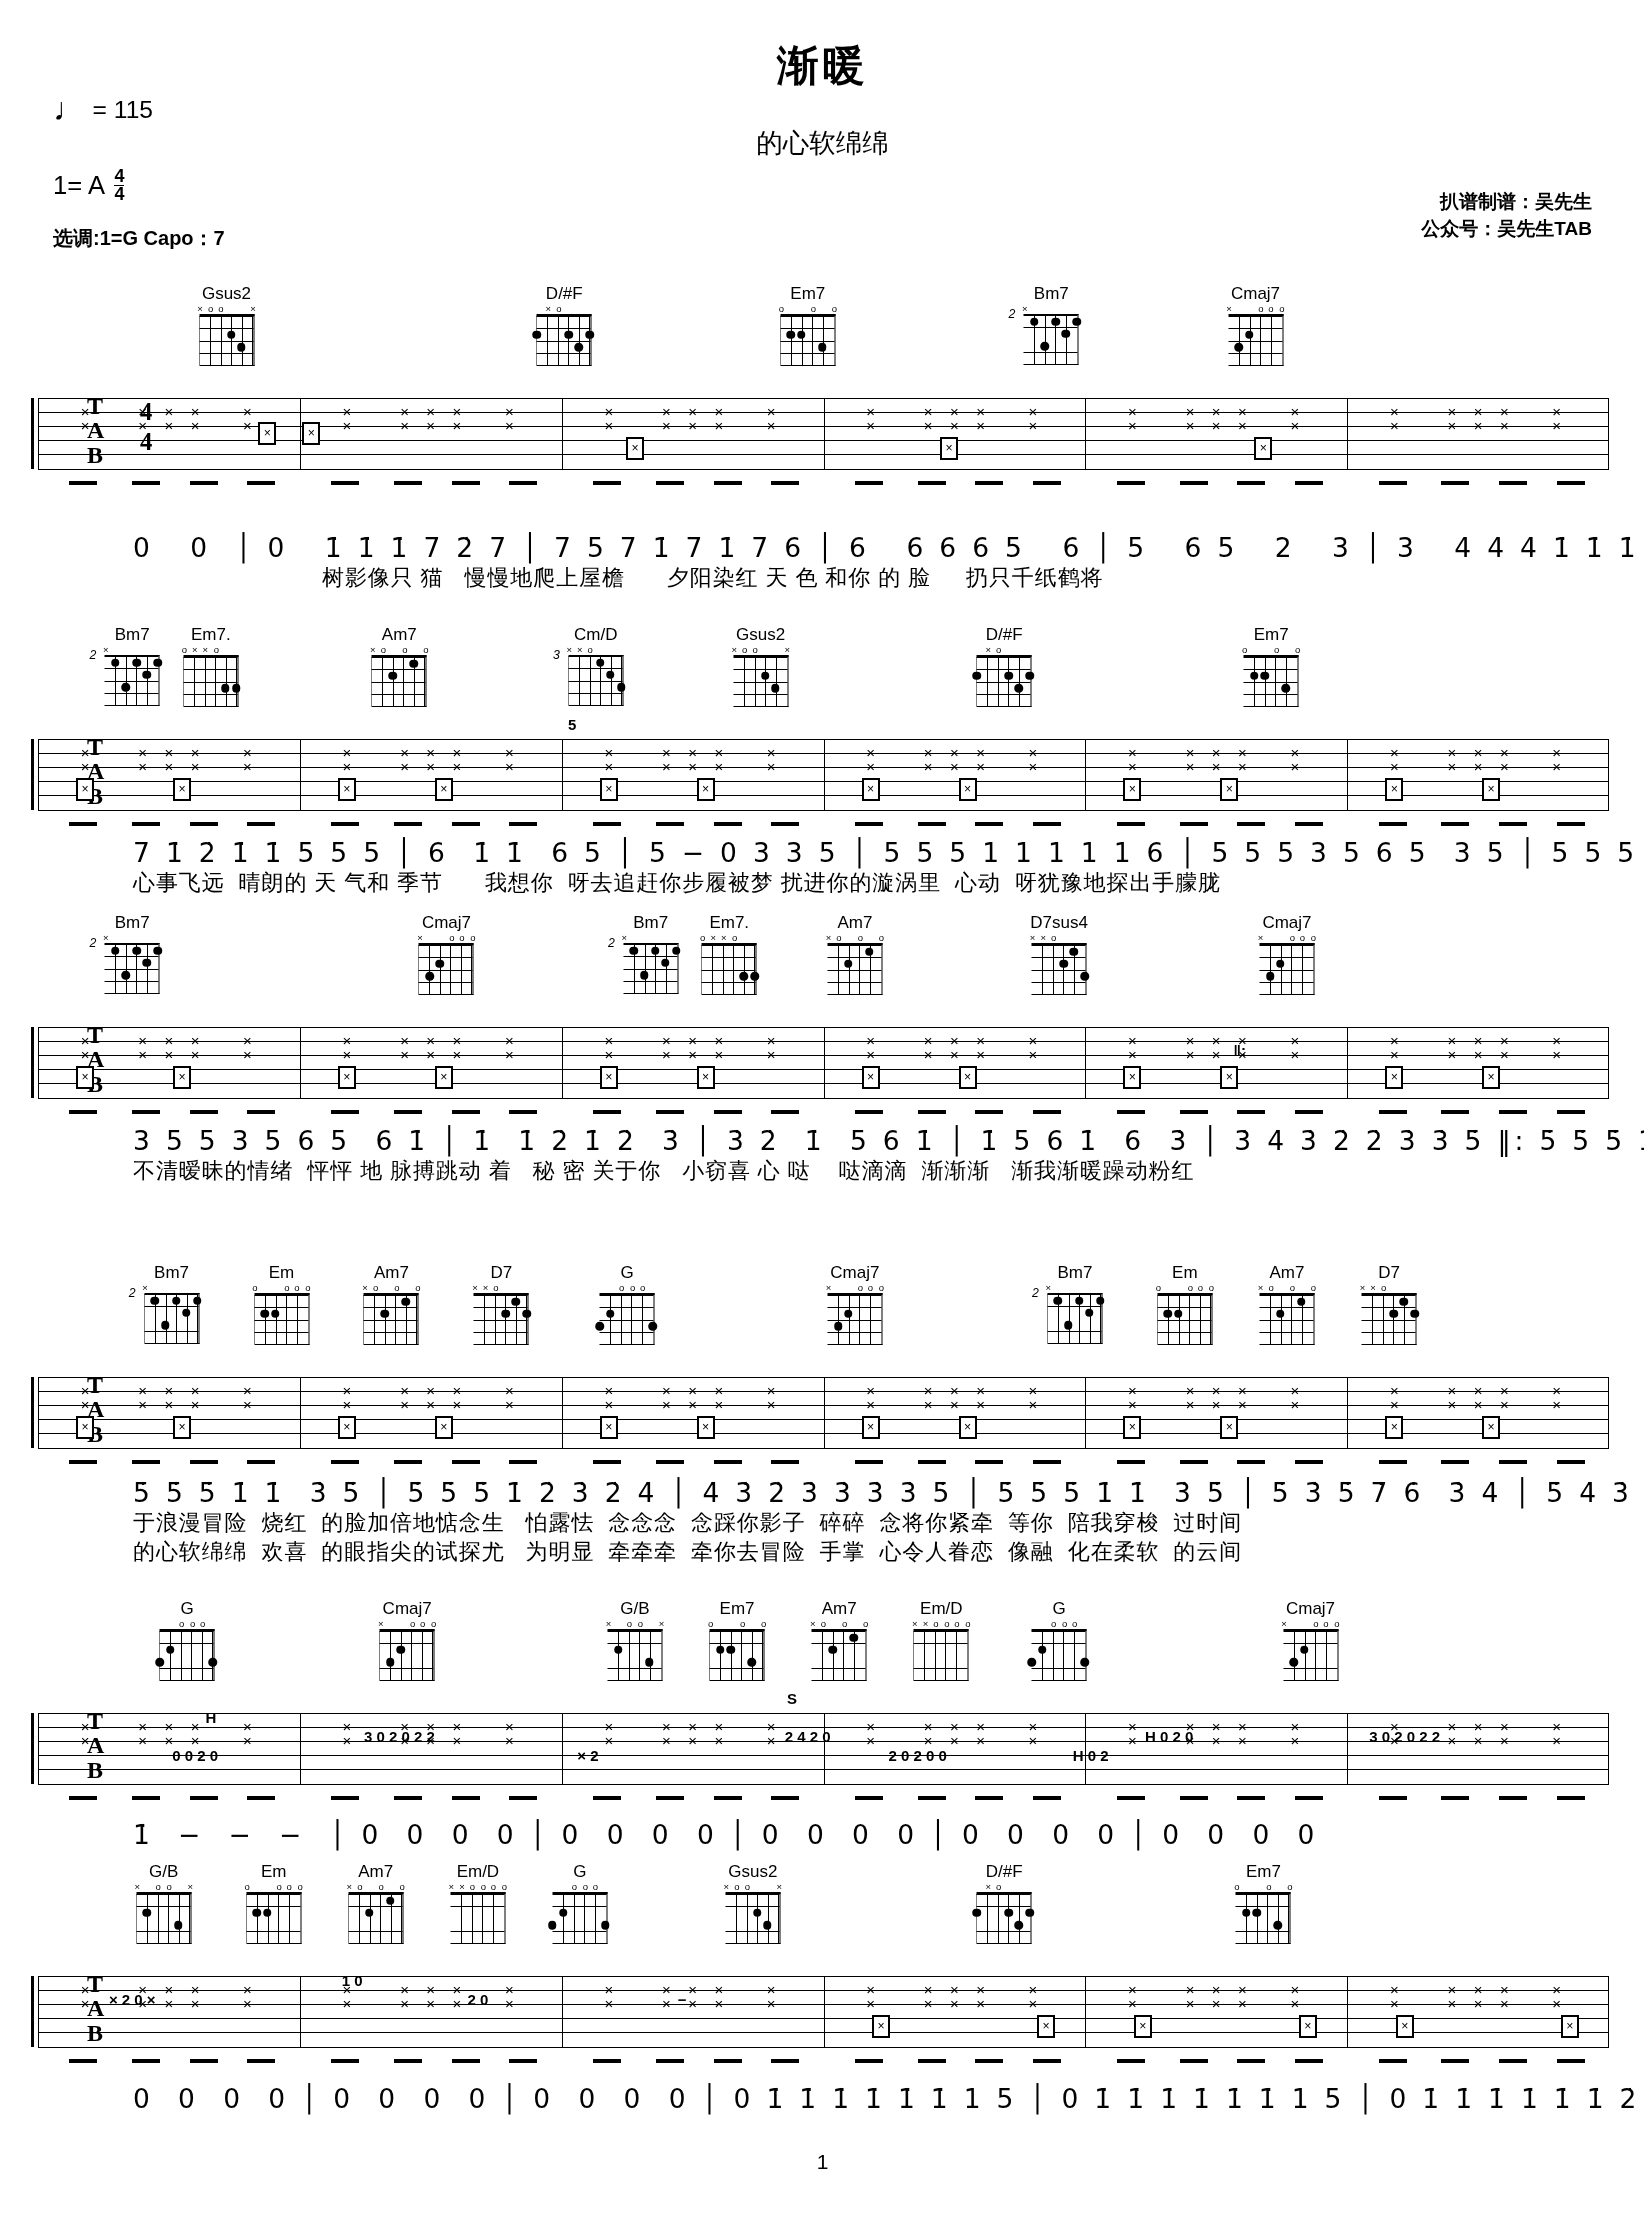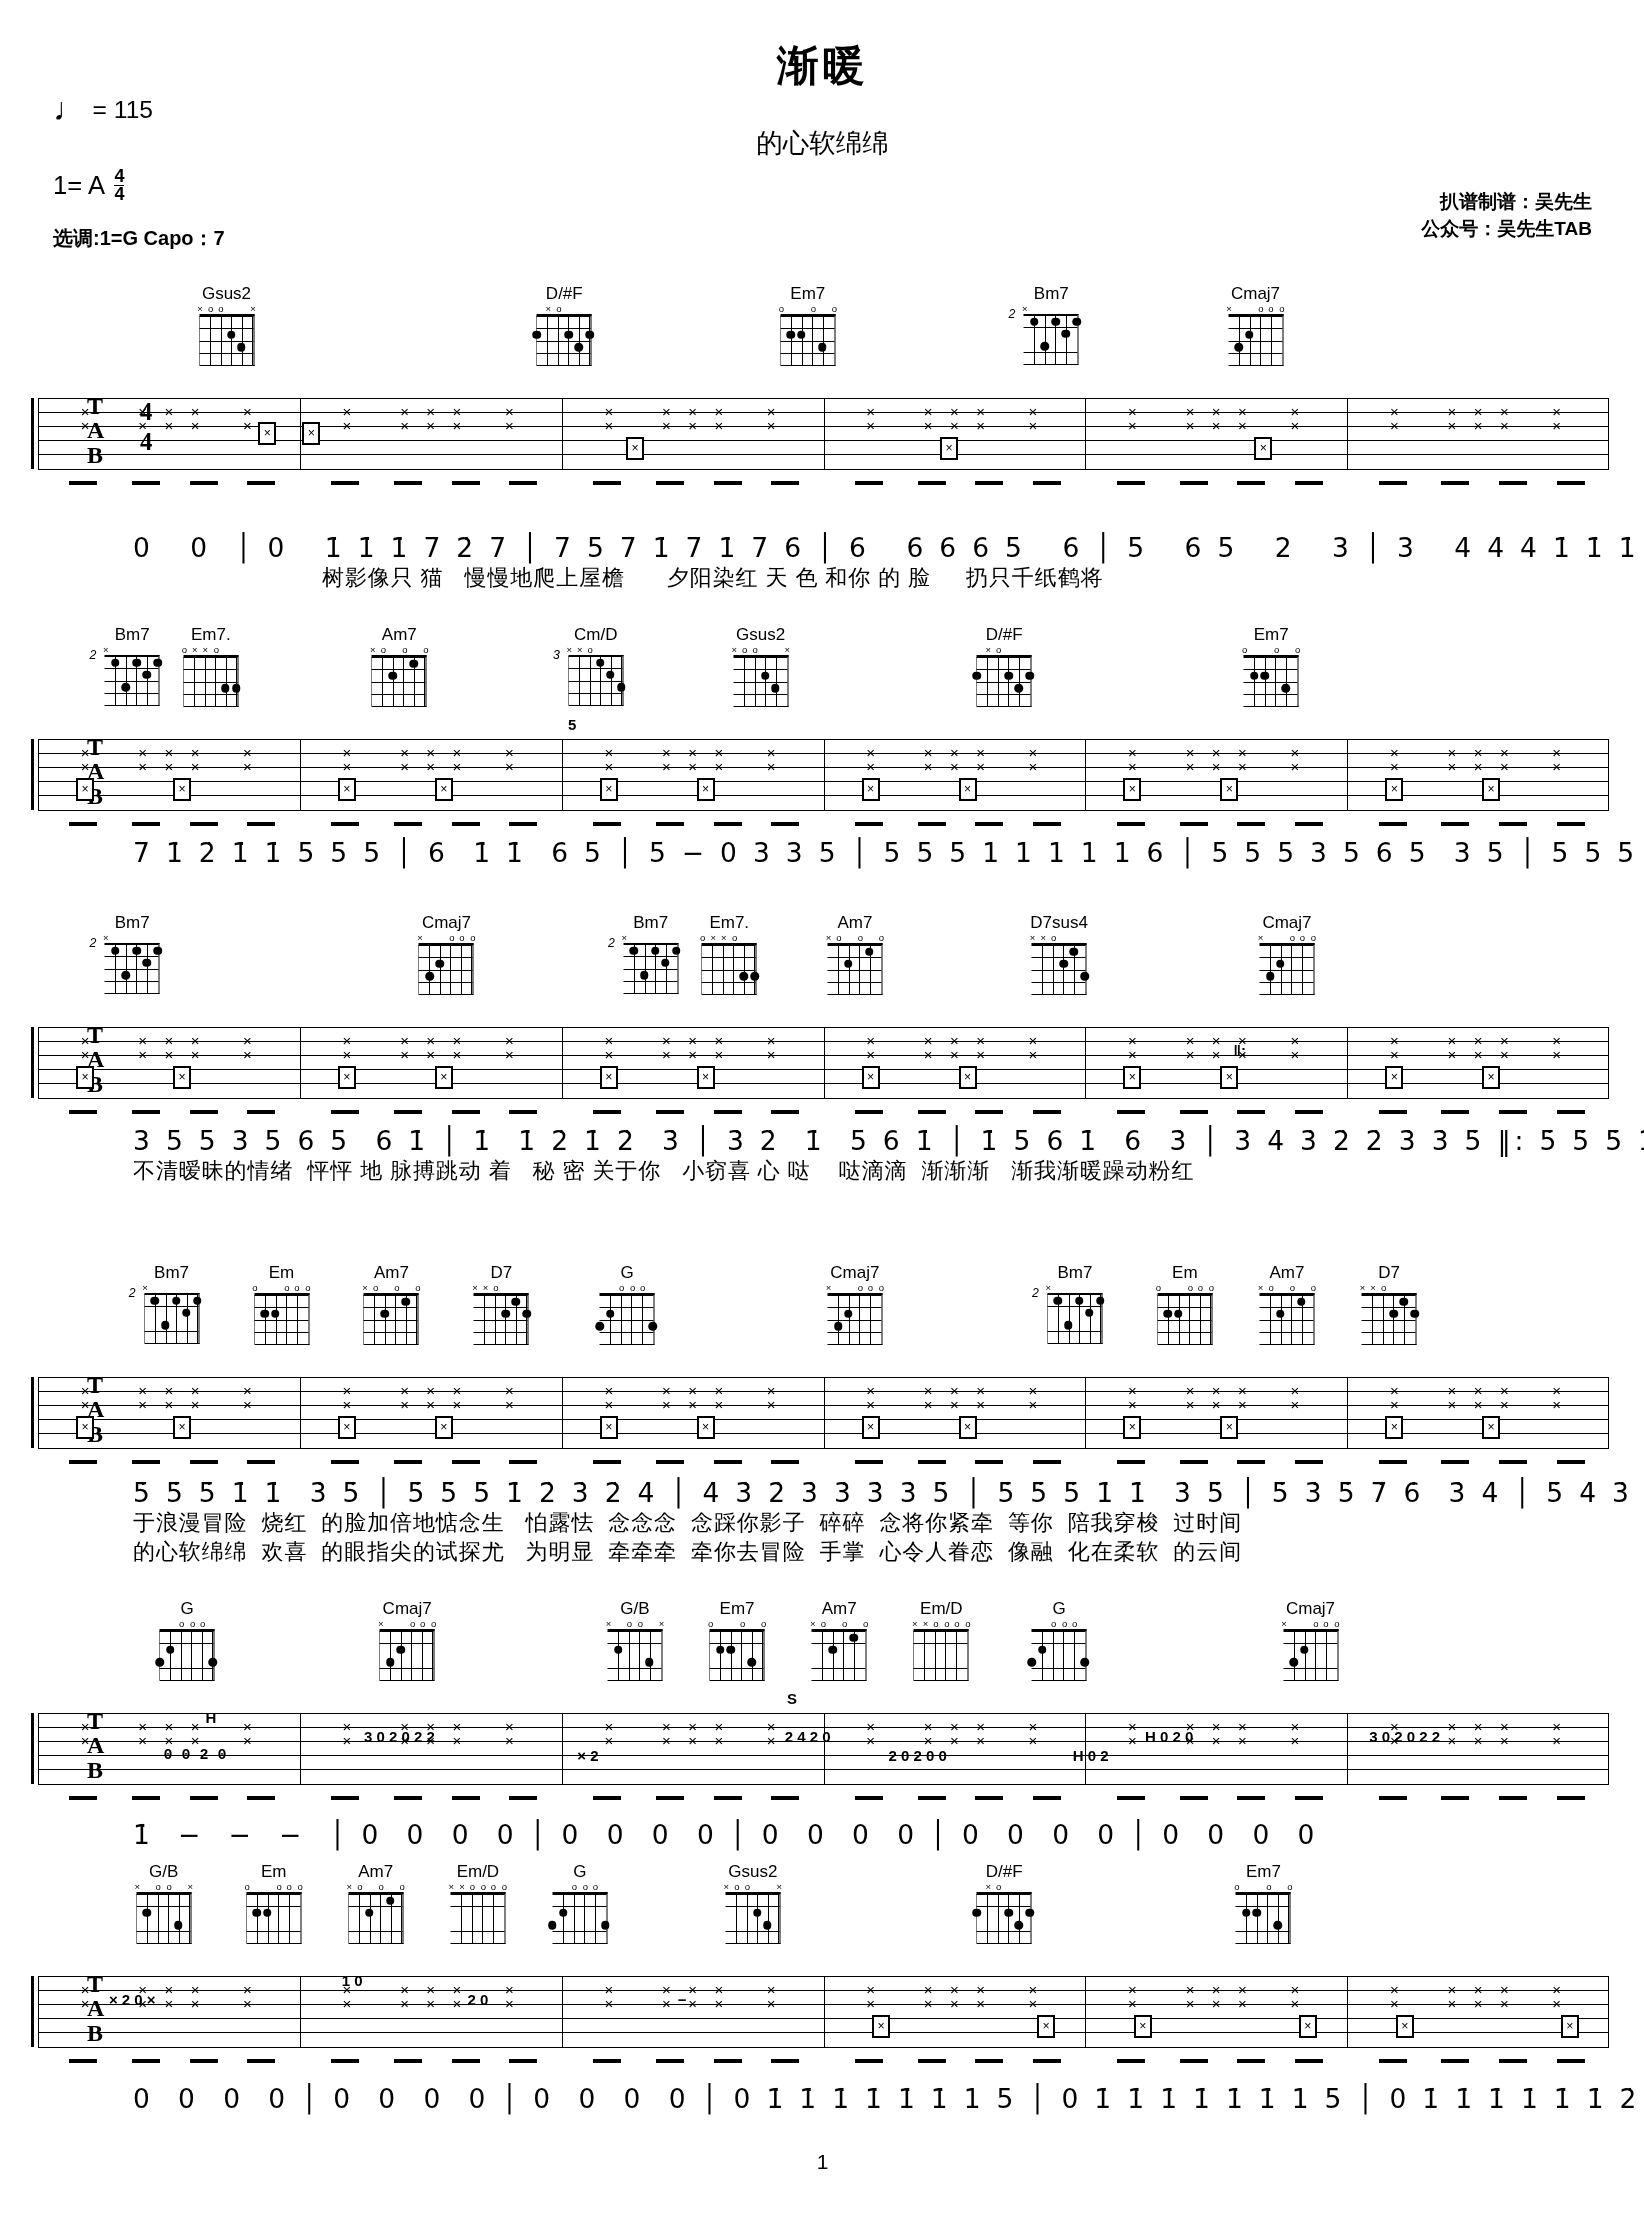--- a/index.html
+++ b/index.html
@@ -459,20 +459,21 @@
         <div class="boxx" style="left: 42.5%; top: 47px;">×</div>
         <div class="boxx" style="left: 53%; top: 47px;">×</div>
         <div class="boxx" style="left: 59.1667%; top: 47px;">×</div>
         <div class="boxx" style="left: 69.6667%; top: 47px;">×</div>
         <div class="boxx" style="left: 75.8333%; top: 47px;">×</div>
         <div class="boxx" style="left: 86.3333%; top: 47px;">×</div>
         <div class="boxx" style="left: 92.5%; top: 47px;">×</div>
         <div class="ann" style="left: 34%; top: -15px;">5</div>
       </div>
       <div class="jianpu" style="padding-left: 95px; margin-top: 19px;">7 1̇ 2̇ 1̇ 1̇ 5 5 5 │ 6  1̇ 1̇  6 5 │ 5 − 0 3 3 5 │ 5 5 5 1 1 1 1 1 6 │ 5 5 5 3 5 6 5  3 5 │ 5 5 5 5 5 1 1 1 6</div>
+      <div class="lyrics-line" style="padding-left: 95px;">心事飞远  晴朗的 天 气和 季节      我想你  呀去追赶你步履被梦 扰进你的漩涡里  心动  呀犹豫地探出手朦胧</div>
     </div>
     <div class="system" style="top: 913px;">
       <div class="chord-row">
         <div class="chord" style="left: 6%;">
           <div class="chord-name">Bm7</div>
           <div class="markers">
             <span class="marker" style="left: 0px;">×</span>
           </div>
           <div class="chord-base">2</div>
           <div class="cgrid highpos">
@@ -1132,21 +1133,21 @@
         <div class="xnote" style="left: 91.6667%; top: 36px;">×</div>
         <div class="xnote" style="left: 93.3333%; top: 22px;">×</div>
         <div class="xnote" style="left: 93.3333%; top: 36px;">×</div>
         <div class="xnote" style="left: 96.6667%; top: 22px;">×</div>
         <div class="xnote" style="left: 96.6667%; top: 36px;">×</div>
         <div class="beam" style="left: 85.3333%;"></div>
         <div class="beam" style="left: 89.3333%;"></div>
         <div class="beam" style="left: 93%;"></div>
         <div class="beam" style="left: 96.6667%;"></div>
         <div class="ann" style="left: 11%; top: 3.8px;">H</div>
-        <div class="ann" style="left: 10%; top: 42px; font-family: Liberation Mono, monospace;">0 0 2 0</div>
+        <div class="ann" style="left: 10%; top: 42px;">0 0 2 0</div>
         <div class="ann" style="left: 23%; top: 23px;">3 0 2 0 2 2</div>
         <div class="ann" style="left: 35%; top: 42px;">× 2</div>
         <div class="ann" style="left: 48%; top: -15px;">S</div>
         <div class="ann" style="left: 49%; top: 23px;">2 4 2 0</div>
         <div class="ann" style="left: 56%; top: 42px;">2 0 2 0 0</div>
         <div class="ann" style="left: 67%; top: 42px;">H 0 2</div>
         <div class="ann" style="left: 72%; top: 23px;">H 0 2 0</div>
         <div class="ann" style="left: 87%; top: 23px;">3 0 2 0 2 2</div>
       </div>
       <div class="jianpu" style="padding-left: 95px; margin-top: 26.5px;">1̇  −  −  −  │ 0  0  0  0 │ 0  0  0  0 │ 0  0  0  0 │ 0  0  0  0 │ 0  0  0  0</div>

